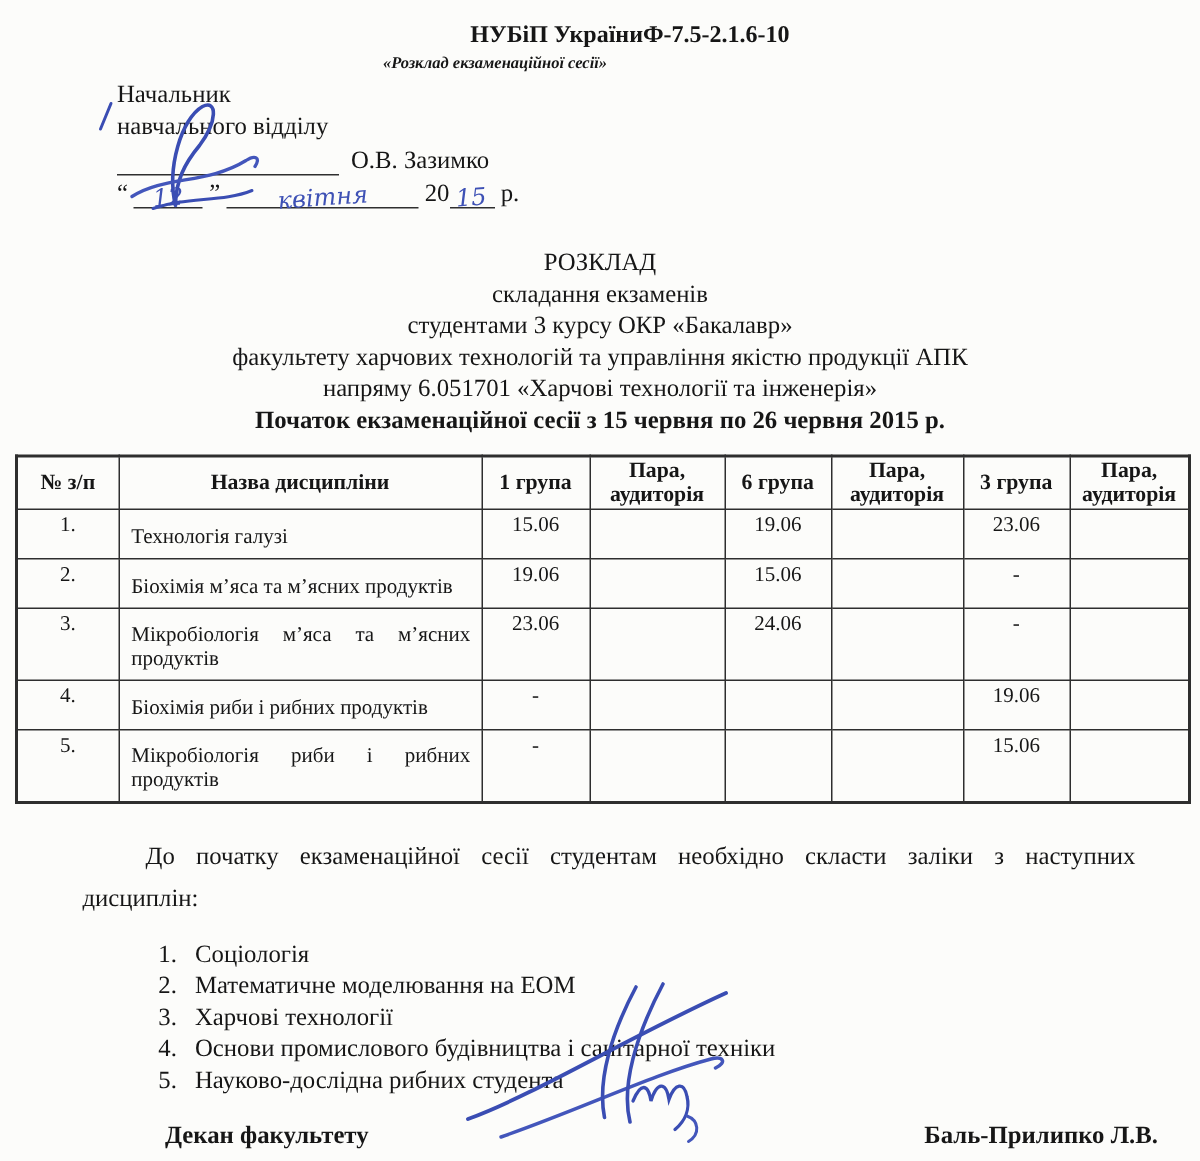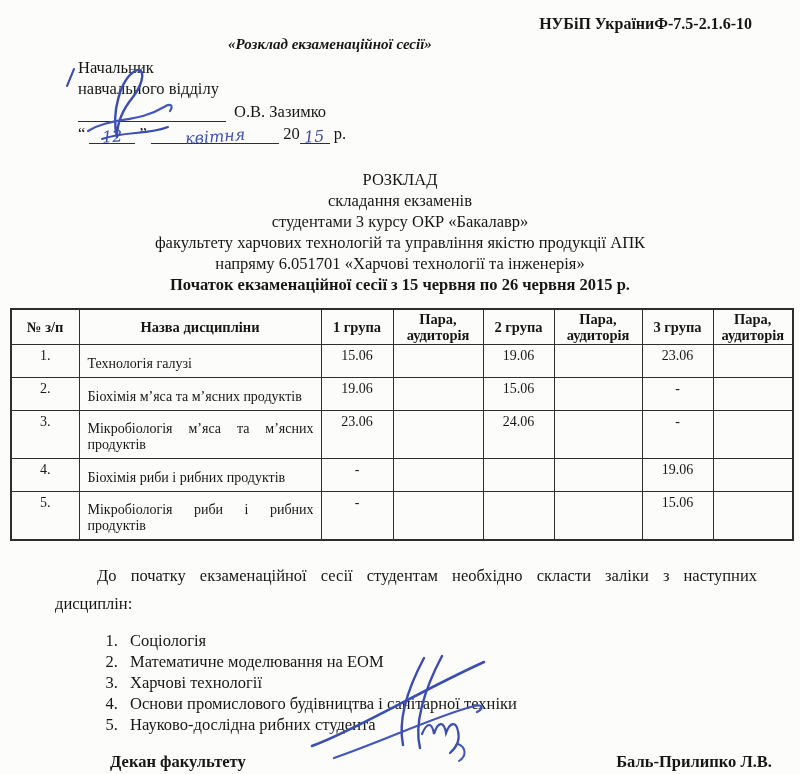--- a/index.html
+++ b/index.html
@@ -3,24 +3,24 @@
 <meta charset="utf-8">
 <style>
   * { box-sizing: border-box; }
   html,body { margin:0; padding:0; }
   body {
     width:800px; height:774px; position:relative; overflow:hidden;
     background:#fcfcfa; color:#161616;
     font-family:"Liberation Serif","DejaVu Serif",serif;
   }
   
-  .masthead { display:flex; justify-content:flex-end; padding:15px 48px 0 88px;
+  .masthead { display:flex; justify-content:center; padding:15px 48px 0 88px;
               font-weight:700; font-size:16px; }
   .doc-quote { width:660px; text-align:center; font-weight:700; font-style:italic;
-               font-size:15px; margin-top:3px; }
+               font-size:11px; margin-top:3px; }
   
   .approval { margin:4px 0 0 78px; font-size:16.5px; line-height:21px; width:340px; }
   .approve-word { font-weight:700; font-size:17px; }
   .blank { display:inline-block; border-bottom:1px solid #2f2f2f; height:18px;
            vertical-align:bottom; text-align:center; }
   .w-sig { width:148px; margin-right:8px; }
   .w-day { width:46px; } .w-month { width:128px; } .w-yr { width:30px; }
   .hw { color:#3e51b5; font-style:italic; font-size:16px; display:inline-block;
         transform:rotate(-4deg); font-family:"DejaVu Serif",serif; }
   .sign-line { margin-top:2px; }
@@ -109,21 +109,21 @@
       <col style="width:71px">
       <col style="width:80px">
   </colgroup>
   <thead>
     <tr>
       <th>№ з/п</th>
       <th>Назва дисципліни</th>
       <th>1 група</th>
       <th>Пара,
 аудиторія</th>
-      <th>2 група</th>
+      <th>6 група</th>
       <th>Пара,
 аудиторія</th>
       <th>3 група</th>
       <th>Пара,
 аудиторія</th>
     </tr>
   </thead>
   <tbody>
     <tr>
       <td class="num">1.</td>

